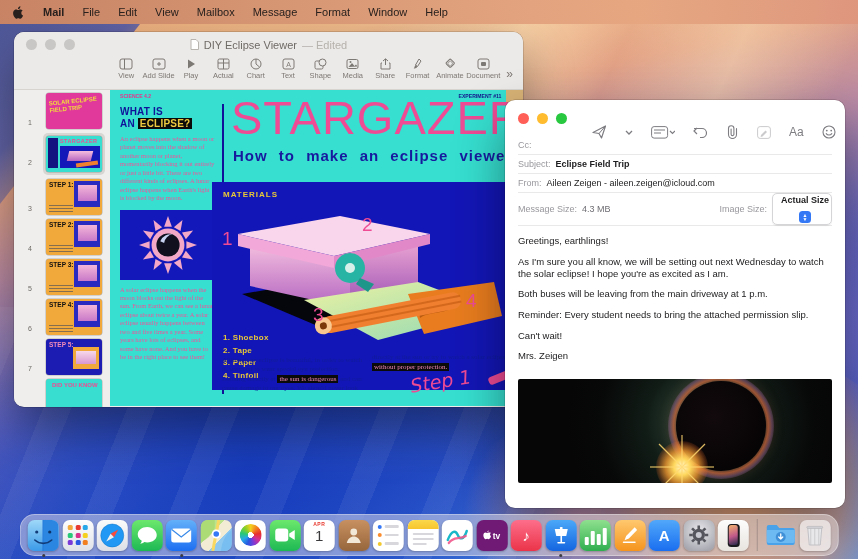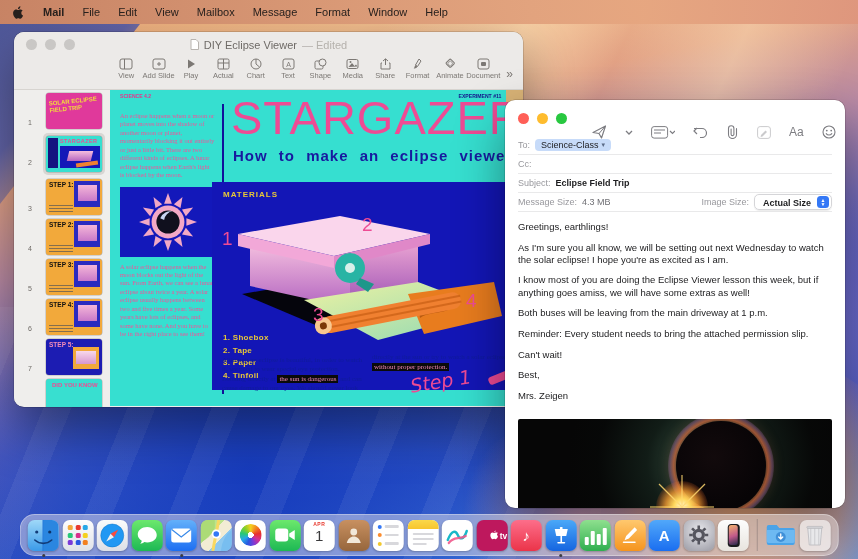--- a/index.html
+++ b/index.html
@@ -118,21 +118,21 @@
   .ml-aa { font-size:12px; color:#7d7d82; }
   .ml-more { margin-left:auto; font-size:13px; color:#7d7d82; padding-right:2px; }
   .ml-field { display:flex; align-items:center; min-height:19px; margin:0 13px; border-bottom:1px solid #e9e9ea; font-size:9px; color:#1d1d1f; gap:5px; }
   .ml-label { color:#98989d; }
   .token { background:#c7dbf9; border-radius:4px; padding:1px 6px; font-size:9px; color:#1d1d1f; display:flex; align-items:center; gap:3px; }
   .token .chev { font-size:7px; color:#5a6a86; }
   .ml-subject-val { font-weight:bold; }
   .ml-sizerow { justify-content:flex-start; }
   .ml-size-val { color:#6f6f74; }
   .img-size { margin-left:auto; display:flex; align-items:center; gap:5px; }
-  .select { display:flex; align-items:flex-end; gap:6px; border:1px solid #d5d5d8; border-radius:5px; padding:1px 2px 1px 8px; font-size:9px; font-weight:bold; box-shadow:0 .5px 1px rgba(0,0,0,.08); }
+  .select { display:flex; align-items:center; gap:6px; border:1px solid #d5d5d8; border-radius:5px; padding:1px 2px 1px 8px; font-size:9px; font-weight:bold; box-shadow:0 .5px 1px rgba(0,0,0,.08);flex-direction:column; }
   .stepper { width:12px; height:12px; border-radius:3.5px; background:#3478f6; color:#fff; display:flex; flex-direction:column; align-items:center; justify-content:center; font-size:5px; line-height:.9; }
   .ml-body { padding:9px 13px 6px; font-size:9.5px; line-height:1.28; color:#1c1c1e; }
   .ml-body p { margin-bottom:8.5px; }
   .eclipse-photo { position:relative; margin:2px 13px 0; height:104px; background:#060606; border-radius:2px; overflow:hidden; }
   .corona { position:absolute; inset:0;
     background:radial-gradient(circle at 60% 42%, rgba(150,225,180,.38) 0%, rgba(70,130,100,.18) 30%, rgba(20,40,30,.05) 55%, transparent 70%); }
   .moon-ring { position:absolute; left:150px; top:-6px; width:106px; height:106px; border-radius:50%;
     background:radial-gradient(circle, rgba(0,0,0,0) 58%, rgba(250,120,70,.55) 63%, rgba(190,120,200,.35) 68%, transparent 74%); }
   .moon { position:absolute; left:158px; top:2px; width:90px; height:90px; border-radius:50%;
     background:radial-gradient(circle at 42% 40%, #120a0c, #070406 70%);
@@ -170,21 +170,21 @@
   .ic-contacts { background:linear-gradient(180deg,#c austin; ) }
   .ic-contacts { background:linear-gradient(180deg,#c89060,#96663c); display:flex; align-items:center; justify-content:center; }
   .ic-reminders { background:#fff; padding:5px 5px; display:flex; flex-direction:column; justify-content:space-between; }
   .rem-line { display:flex; align-items:center; gap:2.5px; }
   .rem-dot { width:4px; height:4px; border-radius:50%; }
   .rem-bar { flex:1; height:2.5px; border-radius:1px; background:#d8d8dc; }
   .ic-notes { background:#fff; }
   .notes-top { position:absolute; top:0; left:0; right:0; height:9px; background:linear-gradient(180deg,#fbd84a,#f7c52e); }
   .notes-line { position:absolute; left:5px; right:5px; height:2px; background:#d8d8dc; border-radius:1px; }
   .ic-freeform { background:#fff; display:flex; align-items:center; justify-content:center; }
-  .ic-appletv { background:#be185d; display:flex; align-items:center; justify-content:flex-end; color:#fff; font-weight:bold; font-size:9px; }
+  .ic-appletv { background:#701a75; display:flex; align-items:center; justify-content:center; color:#fff; font-weight:bold; font-size:9px; }
   .ic-music { background:linear-gradient(180deg,#fd6e8a,#eb3449); display:flex; align-items:center; justify-content:center; color:#fff; font-size:15px; }
   .ic-keynote { background:linear-gradient(180deg,#4aa8f8,#1565e0); display:flex; align-items:center; justify-content:center; }
   .ic-numbers { background:linear-gradient(180deg,#8ee08e,#2fae4f); display:flex; align-items:flex-end; justify-content:center; gap:2px; padding-bottom:6px; }
   .num-bar { width:4px; background:#fff; border-radius:1px; }
   .ic-pages { background:linear-gradient(180deg,#ffc86e,#f5941e); display:flex; align-items:center; justify-content:center; }
   .ic-appstore { background:linear-gradient(180deg,#51a8fa,#1a6ef0); display:flex; align-items:center; justify-content:center; color:#fff; font-weight:bold; font-size:15px; }
   .ic-settings { background:radial-gradient(circle at 50% 35%,#e8e8ec,#9a9aa4); display:flex; align-items:center; justify-content:center; }
   .ic-iphone { background:linear-gradient(180deg,#fdfdfd,#e8e4de); display:flex; align-items:center; justify-content:center; }
   .phone { width:12px; height:23px; border-radius:3.5px; background:#1a1a1e; position:relative; overflow:hidden; }
   .phone-screen { position:absolute; inset:1.5px; border-radius:2.5px; background:linear-gradient(160deg,#f2b26e,#c05a8a 55%,#28284a); }
@@ -414,20 +414,25 @@
           </div>
         </div>
       </div>
 
       <div class="kn-canvas">
         <div class="tan-strip"></div>
         <div class="slide-course">SCIENCE 4.2</div>
         <div class="slide-exp">EXPERIMENT #11</div>
 
         <div class="left-col">
+          <div class="wi-head">
+            <span>WHAT IS</span><br>
+            <span>AN</span>
+            <span class="hl-yellow">ECLIPSE?</span>
+          </div>
           <p class="serif-pink">An eclipse happens when a moon or planet moves into the shadow of another moon or planet, momentarily blocking it out entirely or just a little bit. There are two different kinds of eclipses. A lunar eclipse happens when Earth's light is blocked by the moon.</p>
           <div class="sun-box">
             <svg width="58" height="58" viewBox="0 0 60 60">
               <g fill="#f2a8c6">
                 <polygon points="30,0 26,11 34,11"></polygon>
                 <polygon points="30,0 26,11 34,11" transform="rotate(30 30 30)"></polygon>
                 <polygon points="30,0 26,11 34,11" transform="rotate(60 30 30)"></polygon>
                 <polygon points="30,0 26,11 34,11" transform="rotate(90 30 30)"></polygon>
                 <polygon points="30,0 26,11 34,11" transform="rotate(120 30 30)"></polygon>
                 <polygon points="30,0 26,11 34,11" transform="rotate(150 30 30)"></polygon>
@@ -567,57 +572,52 @@
               <circle cx="4.8" cy="5.6" r=".9" fill="#7d7d82"></circle>
               <circle cx="9.2" cy="5.6" r=".9" fill="#7d7d82"></circle>
               <path d="M4.2 8.6a3.4 3.4 0 0 0 5.6 0" fill="none" stroke="#7d7d82" stroke-width="1.1" stroke-linecap="round"></path>
             </svg>
         </span>
         <span class="ml-more">»</span>
       </div>
     </div>
 
     <div class="ml-field">
-      <span class="ml-label">To:</span>
-      <span class="token">
-        <span>Science-Class</span>
-        <span class="chev">▾</span>
-      </span>
-    </div>
-    <div class="ml-field">
       <span class="ml-label">Cc:</span>
     </div>
     <div class="ml-field">
       <span class="ml-label">Subject:</span>
       <span class="ml-subject-val">Eclipse Field Trip</span>
+    </div>
+    <div class="ml-field">
+      <span class="ml-label">From:</span>
+      <span>Aileen Zeigen - aileen.zeigen@icloud.com</span>
     </div>
     <div class="ml-field ml-sizerow">
       <span class="ml-label">Message Size:</span>
       <span class="ml-size-val">4.3 MB</span>
       <span class="img-size">
         <span class="ml-label">Image Size:</span>
         <span class="select">
           <span>Actual Size</span>
           <span class="stepper">
               <span>▲</span>
               <span>▼</span>
             </span>
         </span>
       </span>
     </div>
 
     <div class="ml-body">
 
     <p>Greetings, earthlings!</p>
         <p>As I'm sure you all know, we will be setting out next Wednesday to watch the solar eclipse! I hope you're as excited as I am.</p>
-        <p>I know most of you are doing the Eclipse Viewer lesson this week, but if anything goes amiss, we will have some extras as well!</p>
         <p>Both buses will be leaving from the main driveway at 1 p.m.</p>
         <p>Reminder: Every student needs to bring the attached permission slip.</p>
         <p>Can't wait!</p>
-        <p>Best,</p>
         <p>Mrs. Zeigen</p>
       </div>
 
     <div class="eclipse-photo">
       <div class="corona"></div>
       <div class="moon-ring"></div>
       <div class="moon"></div>
       <div class="flare"></div>
       <svg class="flare-spikes" viewBox="0 0 80 80">
         <g stroke="#ffd870" stroke-width="1.2" opacity=".85">

